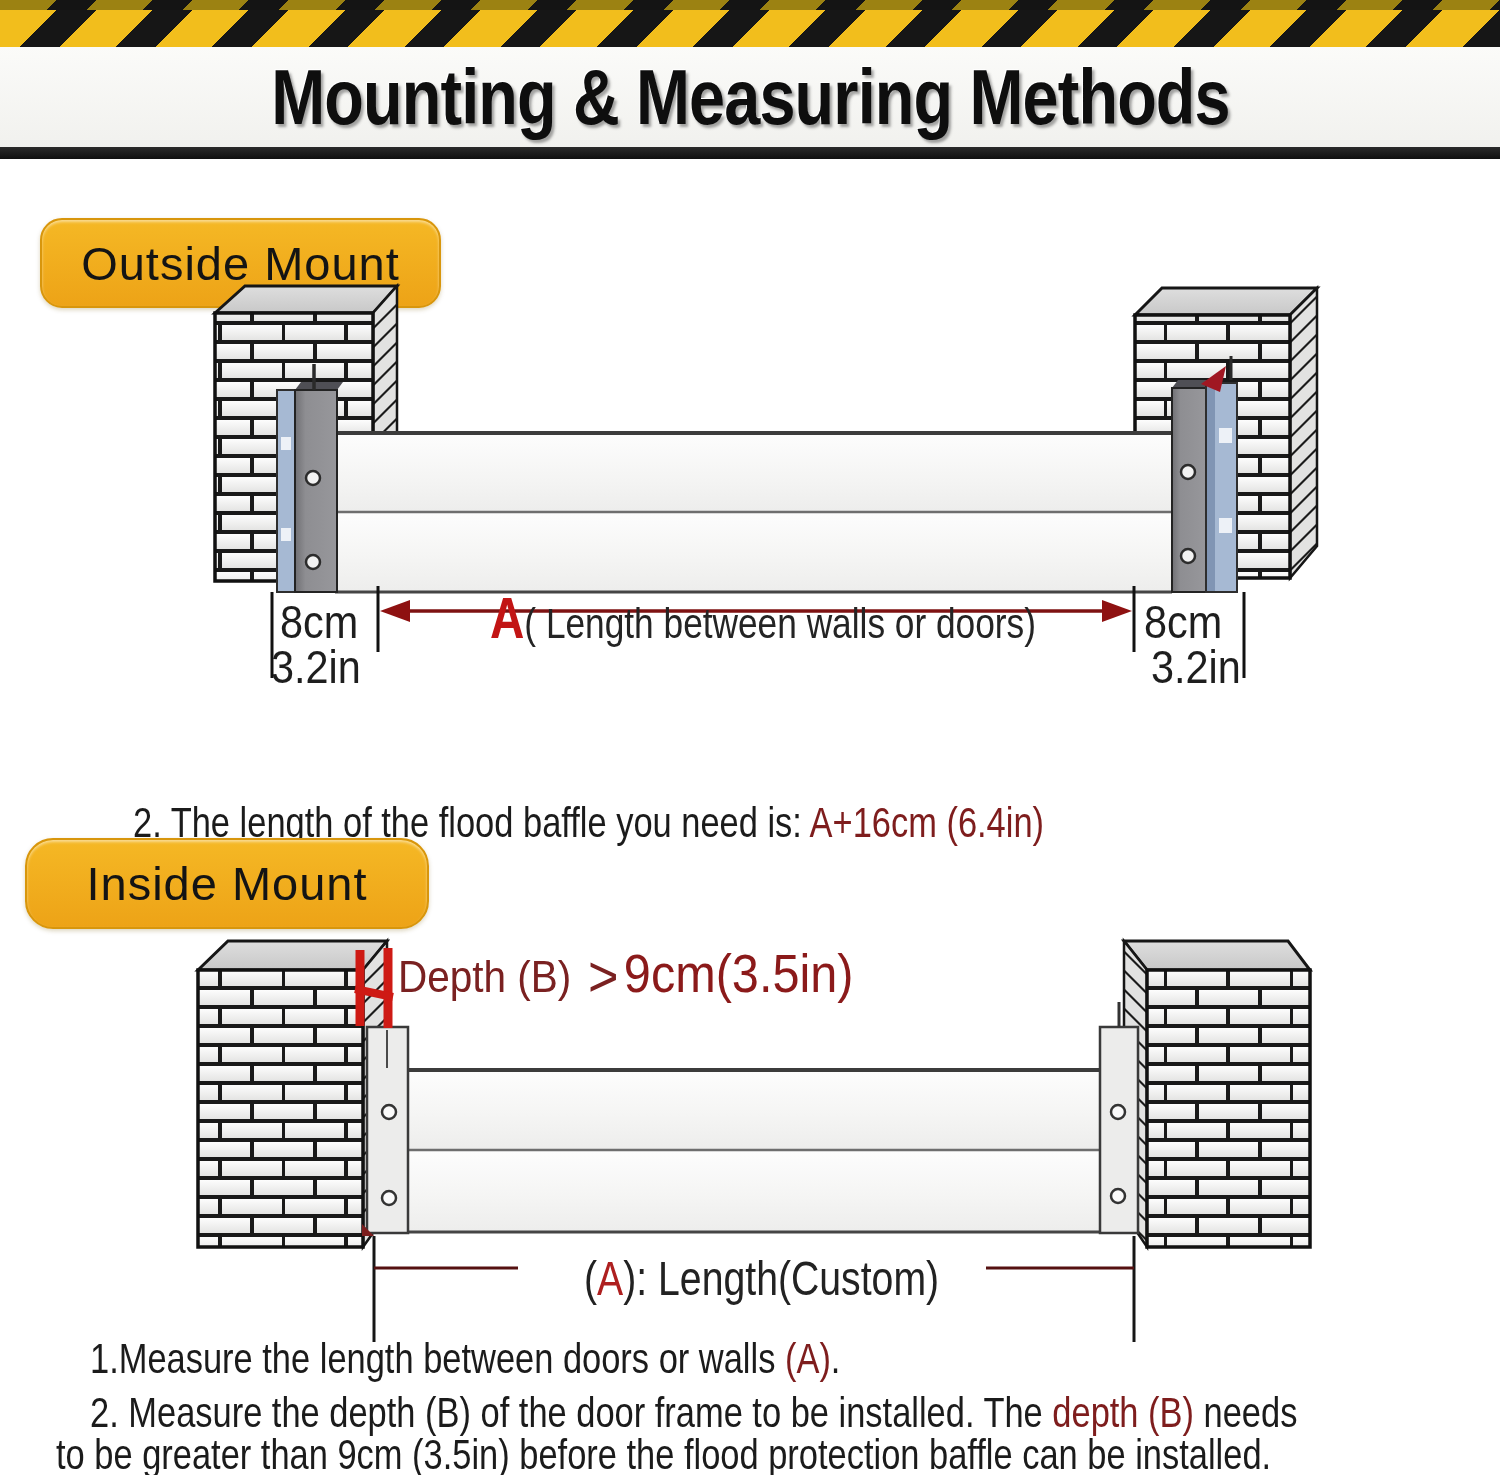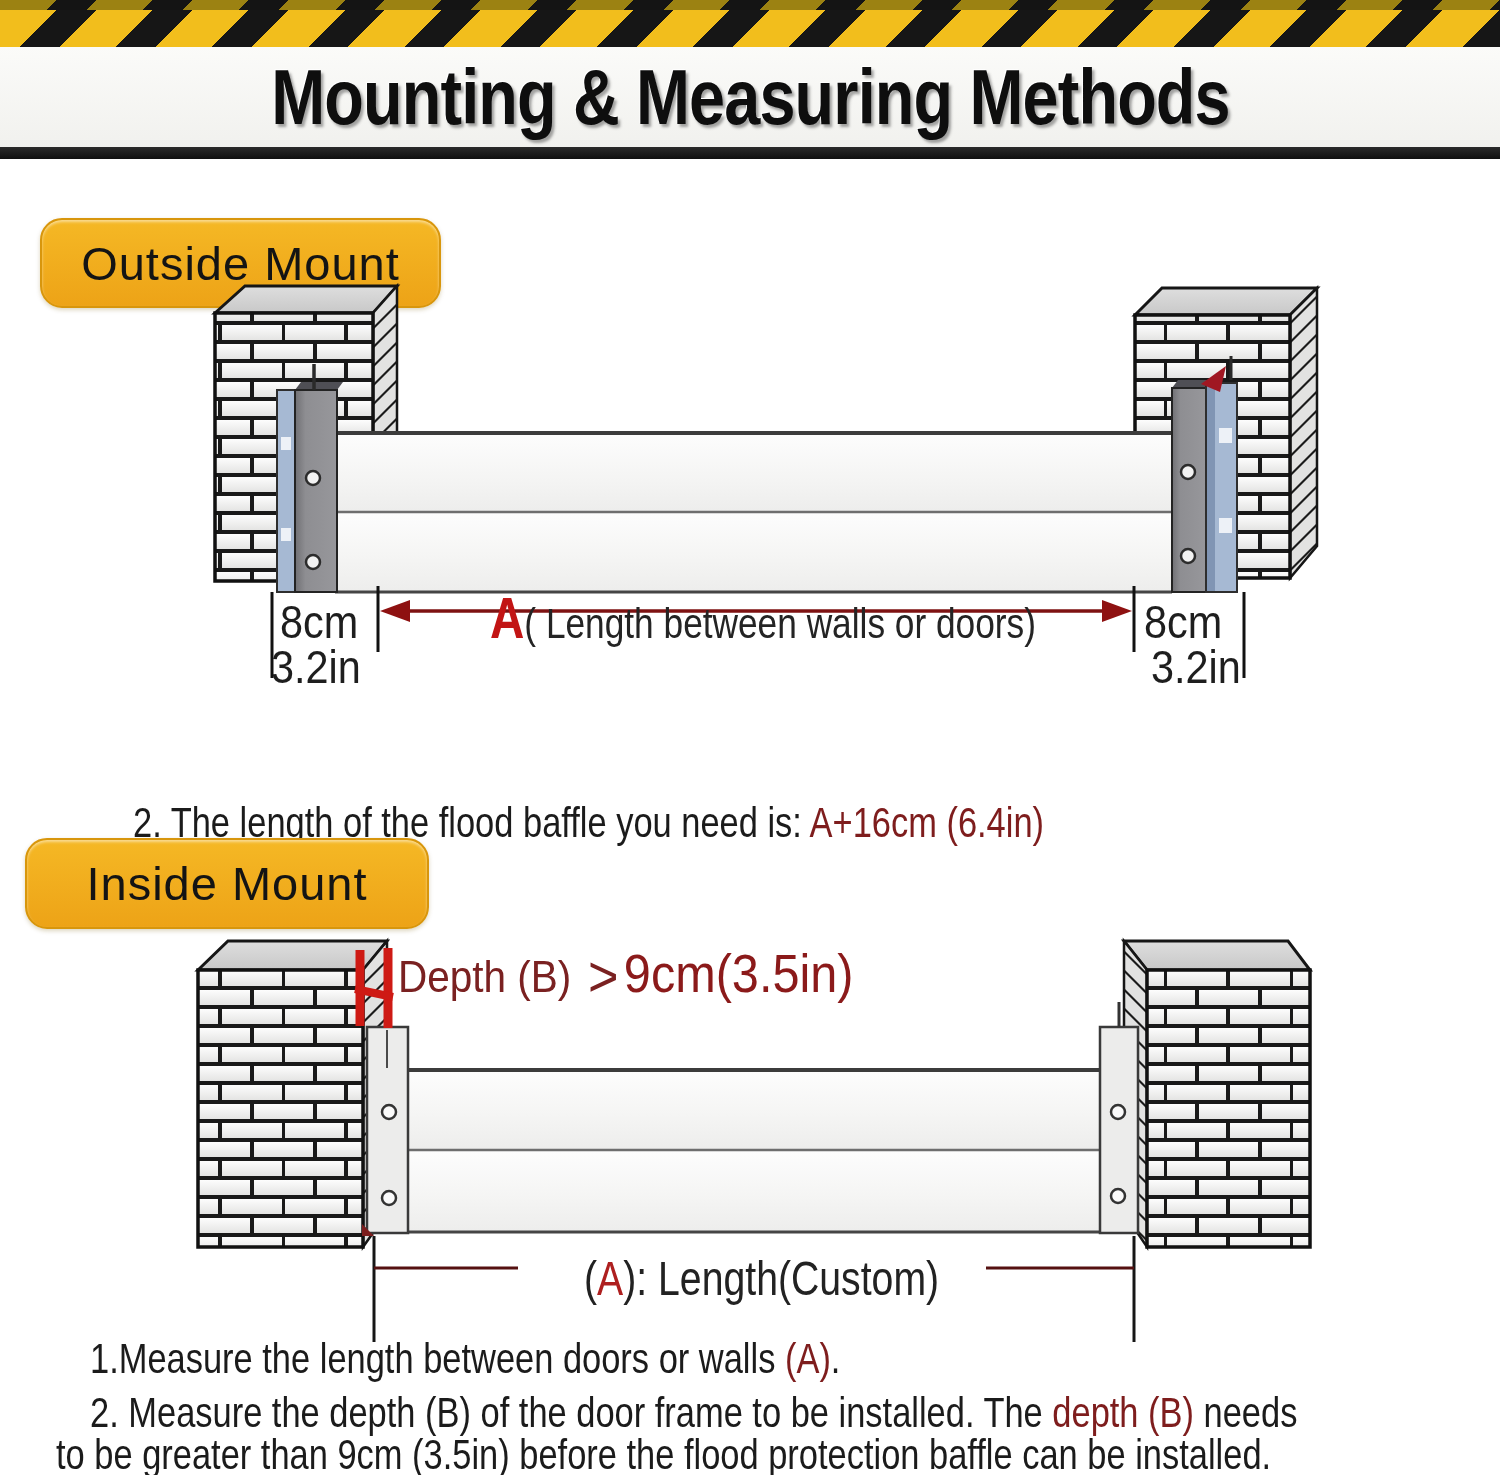--- a/index.html
+++ b/index.html
@@ -19,21 +19,21 @@
     text-shadow:-1px -1px 0 #ffffff, 3px 3px 3px rgba(60,60,60,.45);}
   .black-bar{position:absolute;left:0;top:147px;width:100%;height:12px;
     background:linear-gradient(#2b2b2b,#101010);}
 
   
   .badge{position:absolute;border-radius:22px;display:flex;align-items:center;justify-content:center;
     background:linear-gradient(#F5B825,#EDA317);border:2px solid #d8960c;
     box-shadow:inset 0 2px 3px rgba(255,255,255,.5), 0 2px 4px rgba(120,90,0,.25);}
   .badge span{font-size:47px;color:#141414;letter-spacing:1px;white-space:nowrap;}
   .badge-outside{left:40px;top:186px;width:397px;height:86px;margin-top:32px;}
-  .badge-inside{left:25px;top:838px;width:400px;height:87px;}
+  .badge-inside{left:25px;top:838px;width:400px;height:87px;border-radius:28px;}
 
   
   .diagram{position:absolute;left:0;width:1500px;height:430px;}
   #outside-svg{top:280px;}
   #inside-svg{top:930px;}
 
   
   .lbl{position:absolute;white-space:nowrap;line-height:1.1;}
   .cond{display:inline-block;transform:scaleX(.82);transform-origin:0 50%;white-space:nowrap;}
   .cond90{display:inline-block;transform:scaleX(.9);transform-origin:0 50%;white-space:nowrap;}

